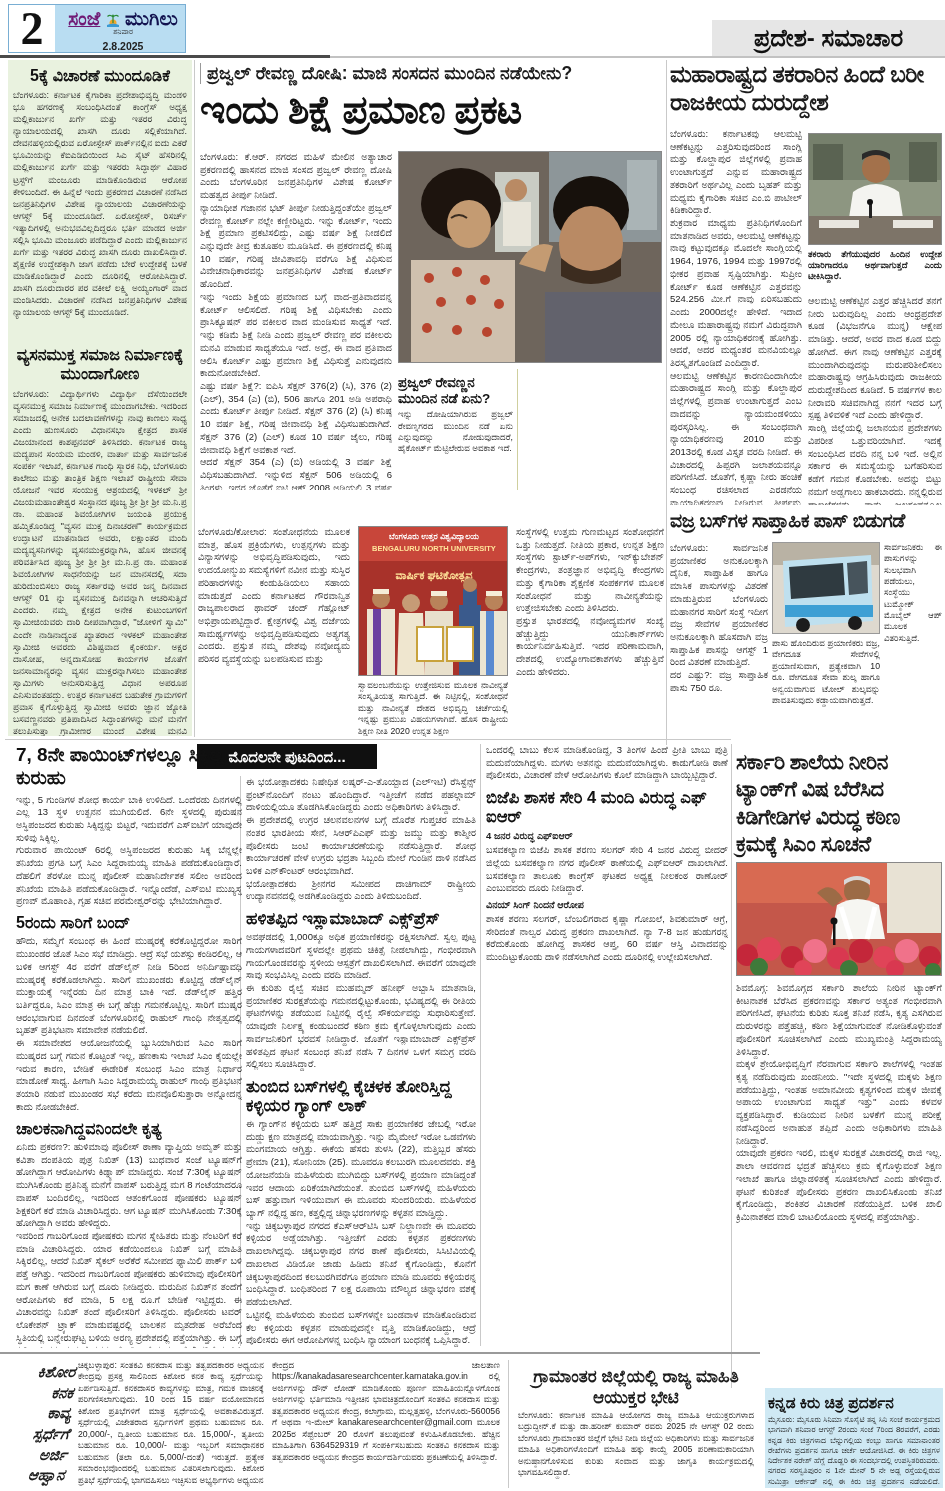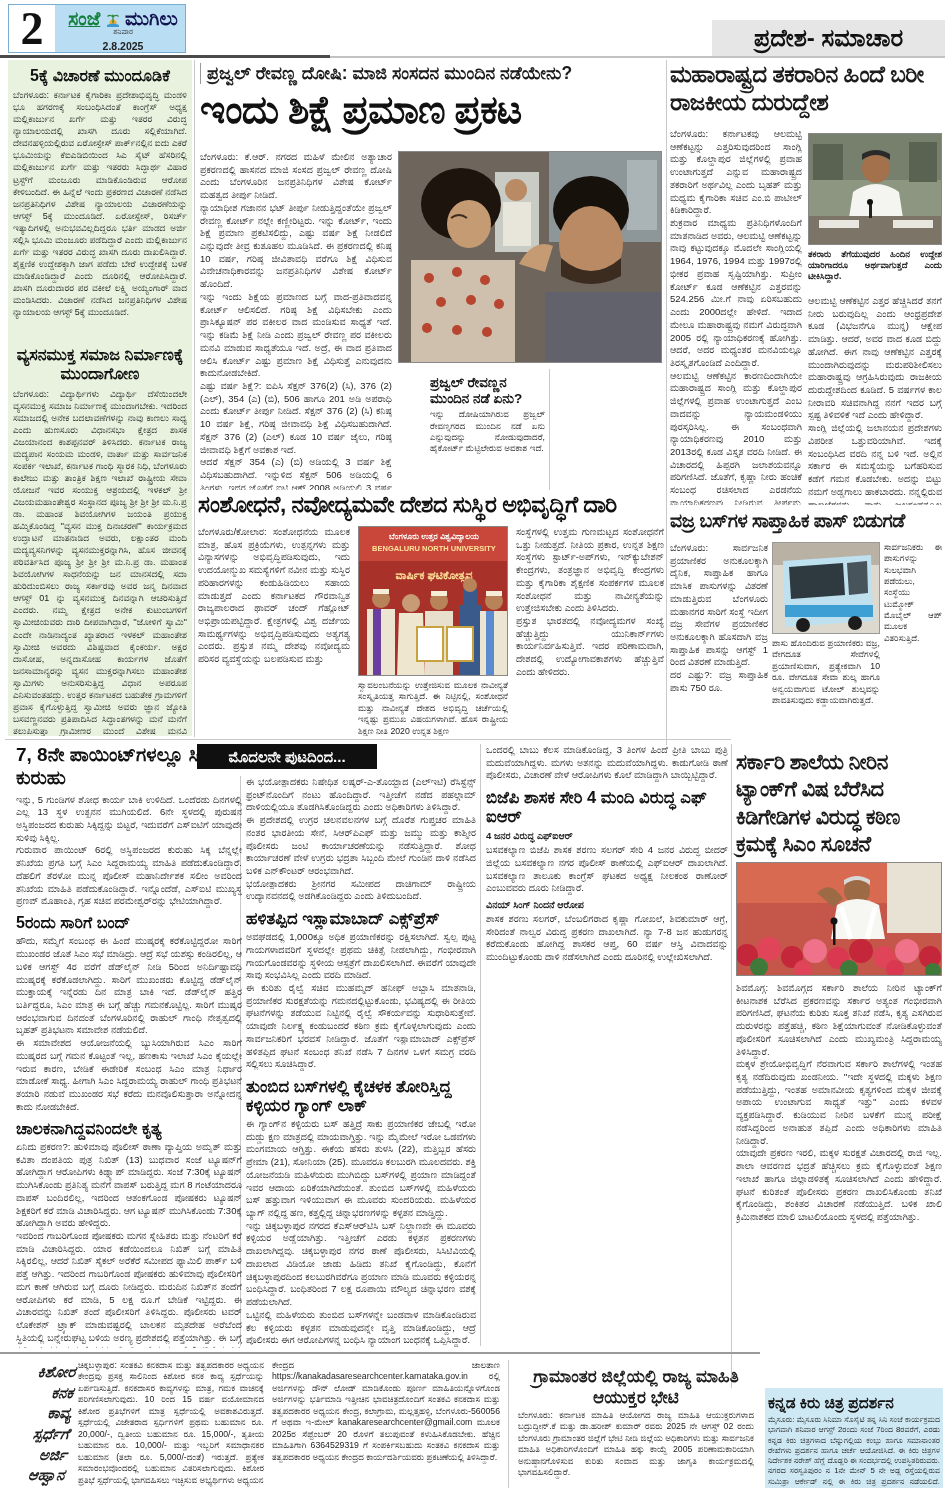--- a/index.html
+++ b/index.html
@@ -14,39 +14,39 @@
   .body-sm { font-size:8.7px; line-height:1.32; text-align:justify; white-space:pre-line; overflow:hidden; }
   .headline { font-weight:bold; color:#111; }
   .subhead { font-weight:bold; color:#111; margin:6px 0 3px 0; line-height:1.15; }
   .vline { background:#c9c9c9; width:1px; }
   .hline { background:#c9c9c9; height:1px; }
 
   
   #masthead { left:8px; top:4px; width:178px; height:49px; background:#b9ddf2; border:1px solid #79aed3; }
   #pagenum { position:absolute; left:0; top:0; width:46px; height:47px; background:#ffffff; font-family:"Liberation Serif", serif; font-size:46px; font-weight:bold; color:#111; text-align:center; line-height:47px; }
   #logo-row { position:absolute; left:52px; top:3px; width:124px; text-align:center; font-weight:bold; font-size:19px; white-space:nowrap; }
-  #logo-first { color:#15803d;text-decoration:underline; }
+  #logo-first { color:#701a75;text-decoration:underline; }
   #logo-second { color:#12124f; }
   #mast-day { position:absolute; left:52px; top:22px; width:124px; text-align:center; font-size:7.5px; color:#222; }
   #mast-date { position:absolute; left:52px; top:35px; width:124px; text-align:center; font-size:10.5px; font-weight:bold; color:#222; }
   #rule-dark { left:0; top:55px; width:330px; height:3px; background:#4a4a4a; }
   #rule-light { left:330px; top:56px; width:615px; height:2px; background:#c2c2c2; }
   #section-box { left:712px; top:20px; width:233px; height:36px; background:#e6e6e6; text-align:center; font-size:24px; font-weight:bold; line-height:36px; color:#111; }
 
   
   #left-col { left:8px; top:60px; width:184px; height:676px; background:#e9f2df; padding:4px 5px; overflow:hidden; }
   #left-col .headline { text-align:center; font-size:16px; line-height:1.2; margin:2px 0 4px 0; }
   #left-col .body-text { font-size:9px; }
 
   
   #kicker { left:200px; top:63px; width:462px; font-size:17.5px; font-weight:bold; border-left:1px solid #999; padding-left:6px; }
   #main-headline { left:200px; top:90px; width:462px; font-size:39px; font-weight:bold; letter-spacing:-1px; line-height:1.05; }
   #main-body { left:200px; top:151px; width:192px; height:339px; }
   #main-photo { left:398px; top:151px; width:264px; height:212px; overflow:hidden; border:1px solid #888; }
-  #main-box1 { left:398px; top:369px; width:120px; height:121px; overflow:hidden; border-right:1px solid #cfcf9e; padding-right:4px;margin-left:32px; }
+  #main-box1 { left:398px; top:369px; width:120px; height:121px; overflow:hidden; border-right:1px solid #cfcf9e; padding-right:4px; }
   #main-box1 .subhead { font-size:13.5px; }
   #main-box2 { left:526px; top:369px; width:136px; height:121px; overflow:hidden; }
   #main-box2 .subhead { font-size:14px; }
 
   
   #res-headline { left:198px; top:492px; width:466px; font-size:22.5px; font-weight:bold; letter-spacing:-0.5px; }
   #res-col1 { left:198px; top:526px; width:152px; height:210px; }
   #res-photo { left:358px; top:526px; width:150px; height:150px; overflow:hidden; border:1px solid #888; }
   #res-col2 { left:358px; top:680px; width:150px; height:57px; }
   #res-col3 { left:516px; top:526px; width:148px; height:210px; }
@@ -169,21 +169,20 @@
       <rect x="146" y="140" width="118" height="72" fill="#62626c"></rect>
       <path d="M120 112 q14 -26 34 -18 l-8 26 Z" fill="#c49b72"></path>
     </svg>
   </div>
 
   <div class="abs" id="main-box1">
     <div class="subhead">ಪ್ರಜ್ವಲ್ ರೇವಣ್ಣನ ಮುಂದಿನ ನಡೆ ಏನು?</div>
     <div class="body-sm">ಇನ್ನು ದೋಷಿಯಾಗಿರುವ ಪ್ರಜ್ವಲ್ ರೇವಣ್ನಗರದ ಮುಂದಿನ ನಡೆ ಏನು ಎನ್ನುವುದನ್ನು ನೋಡುವುದಾದರೆ, ಹೈಕೋರ್ಟ್ ಮೆಟ್ಟಿಲೇರುವ ಅವಕಾಶ ಇದೆ.</div>
   </div>
 
-  <div class="abs headline" id="res-headline">ಸಂಶೋಧನೆ, ನವೋದ್ಯಮವೇ ದೇಶದ ಸುಸ್ಥಿರ ಅಭಿವೃದ್ಧಿಗೆ ದಾರಿ</div>
   <div class="abs body-text" id="res-col1">ಬೆಂಗಳೂರು/ಕೋಲಾರ: ಸಂಶೋಧನೆಯ ಮೂಲಕ ಮಾತ್ರ, ಹೊಸ ಪ್ರಕ್ರಿಯೆಗಳು, ಉತ್ಪನ್ನಗಳು ಮತ್ತು ವಿನ್ಯಾಸಗಳನ್ನು ಅಭಿವೃದ್ಧಿಪಡಿಸುವುದು, ಇದು ಉದಯೋನ್ಮುಖ ಸಮಸ್ಯೆಗಳಿಗೆ ನವೀನ ಮತ್ತು ಸುಸ್ಥಿರ ಪರಿಹಾರಗಳನ್ನು ಕಂಡುಹಿಡಿಯಲು ಸಹಾಯ ಮಾಡುತ್ತದೆ ಎಂದು ಕರ್ನಾಟಕದ ಗೌರವಾನ್ವಿತ ರಾಜ್ಯಪಾಲರಾದ ಥಾವರ್ ಚಂದ್ ಗೆಹ್ಲೋಟ್ ಅಭಿಪ್ರಾಯಪಟ್ಟಿದ್ದಾರೆ. ಕ್ಷೇತ್ರಗಳಲ್ಲಿ ವಿಶ್ವ ದರ್ಜೆಯ ಸಾಮರ್ಥ್ಯಗಳನ್ನು ಅಭಿವೃದ್ಧಿಪಡಿಸುವುದು ಅತ್ಯಗತ್ಯ ಎಂದರು. ಪ್ರಸ್ತುತ ನಮ್ಮ ದೇಶವು ನವೋದ್ಯಮ ಪರಿಸರ ವ್ಯವಸ್ಥೆಯನ್ನು ಬಲಪಡಿಸುವ ಮತ್ತು</div>
   <div class="abs" id="res-photo">
     <svg width="150" height="150" viewBox="0 0 150 150">
       <rect width="150" height="150" fill="#a8322a"></rect>
       <rect x="0" y="0" width="150" height="34" fill="#c8463a"></rect>
       <text x="75" y="12" text-anchor="middle" font-size="8" fill="#ffffff" font-weight="bold">ಬೆಂಗಳೂರು ಉತ್ತರ ವಿಶ್ವವಿದ್ಯಾಲಯ</text>
       <text x="75" y="24" text-anchor="middle" font-size="7.5" fill="#ffe49a" font-weight="bold">BENGALURU NORTH UNIVERSITY</text>
       <text x="75" y="52" text-anchor="middle" font-size="11" fill="#ffe49a" font-weight="bold">ವಾರ್ಷಿಕ ಘಟಿಕೋತ್ಸವ</text>
       <g>
         <circle cx="22" cy="72" r="9" fill="#b9835a"></circle>

